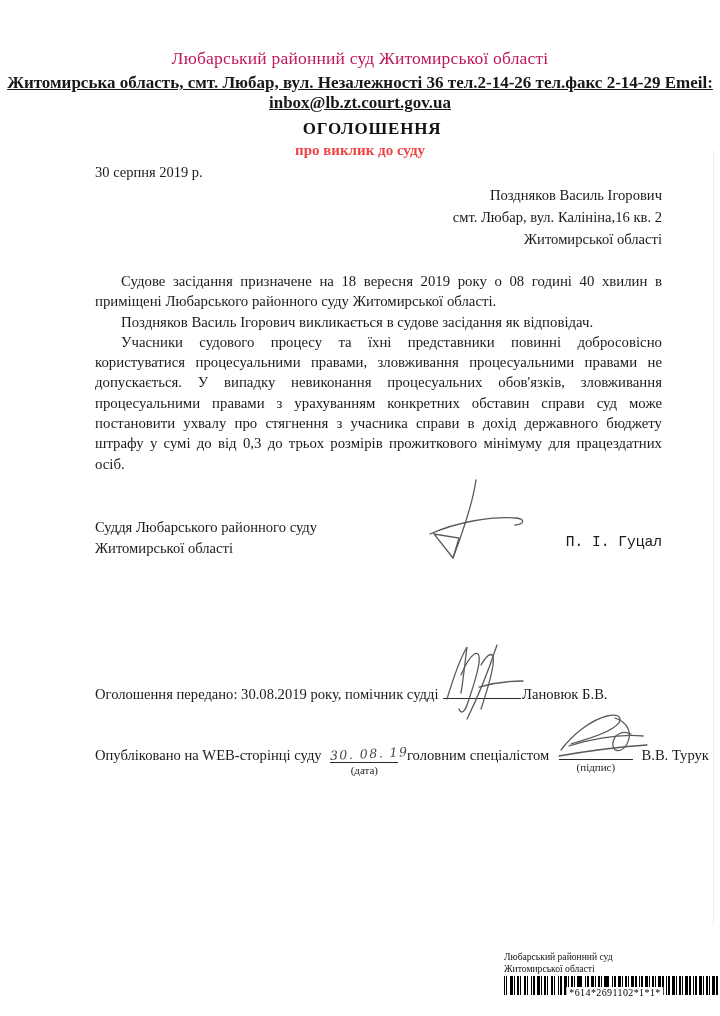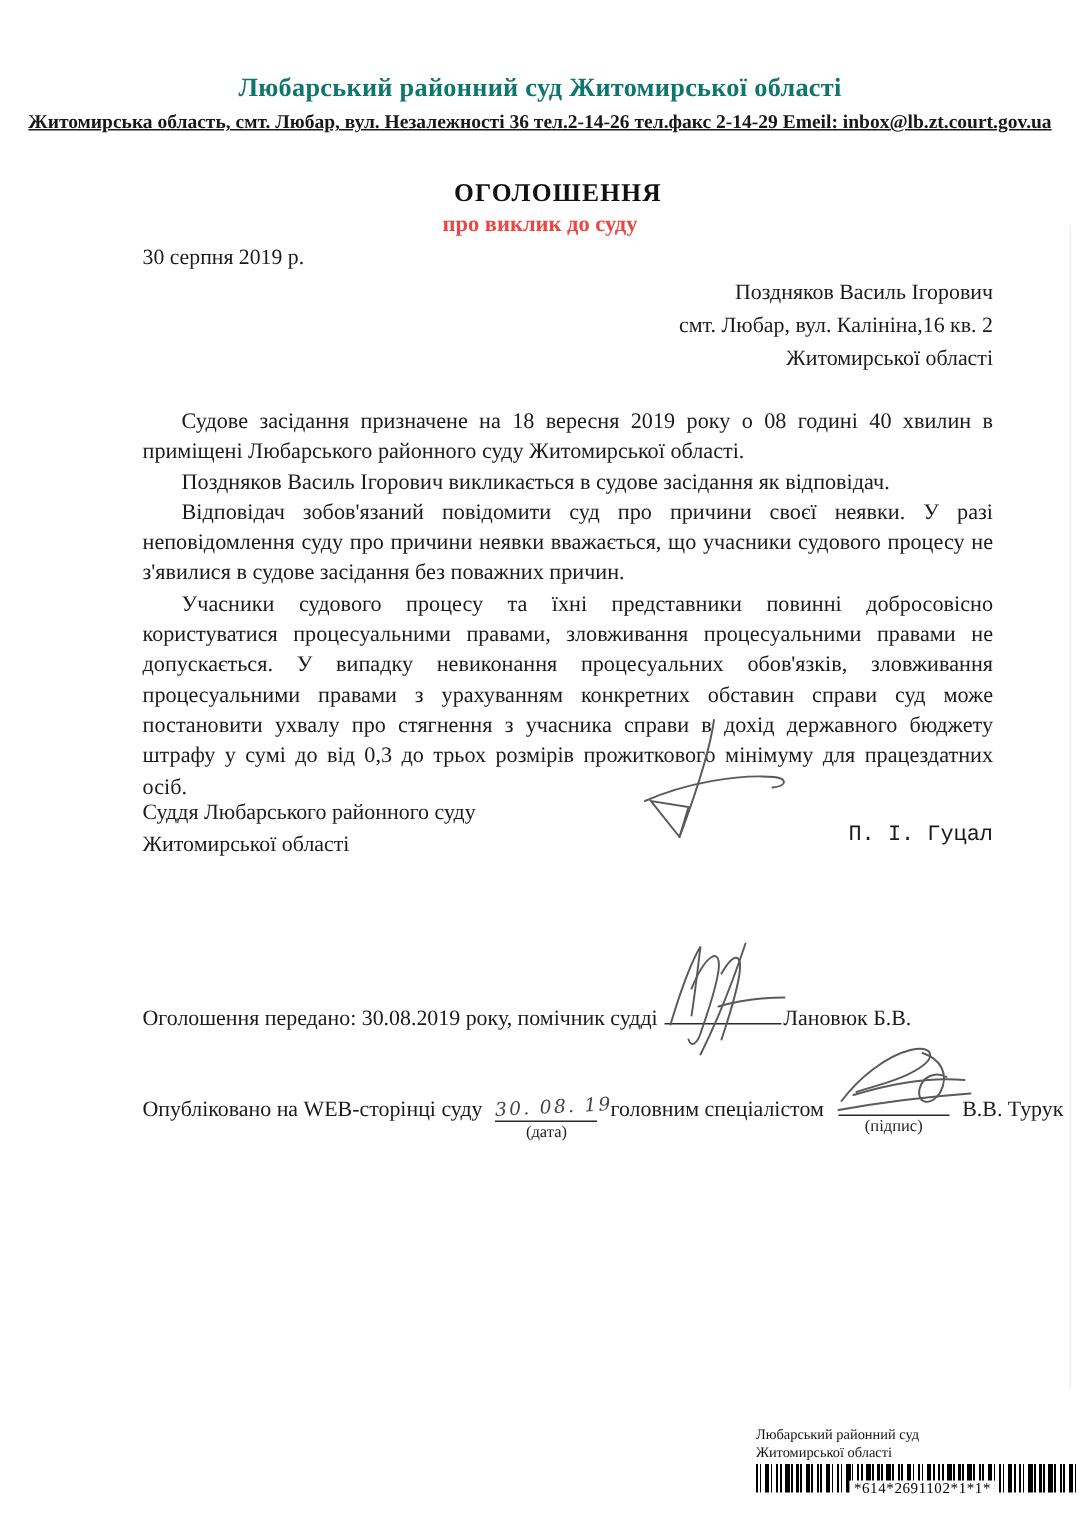--- a/index.html
+++ b/index.html
@@ -9,42 +9,42 @@
     background:#ffffff;
     font-family:"Liberation Serif", serif;
     color:#1b1b1b;
     overflow:hidden;
   }
 
   
   .scan-line { position:absolute; right:6px; top:150px; bottom:90px; width:1px; background:#efefef; }
 
   .header { position:absolute; top:48px; left:0; right:0; text-align:center; }
-  .court-name { font-size:17.5px; font-weight:bold; letter-spacing:.2px; color:#0f766e; }
-  .contact { font-size:13px; font-weight:bold; text-decoration:underline; margin-top:4px; color:#181818; }
+  .court-name { font-size:17.5px; font-weight:normal; letter-spacing:.2px; color:#be185d; }
+  .contact { font-size:17px; font-weight:bold; text-decoration:underline; margin-top:4px; color:#181818; }
 
   .title-block { position:absolute; top:119px; left:0; right:0; text-align:center; }
   .doc-title { font-size:17px; font-weight:bold; letter-spacing:.8px; color:#111;padding-left:24px; }
   .doc-subtitle { font-size:15px; font-weight:bold; margin-top:3px; color:#ef4444; }
 
   .date-line { position:absolute; top:164px; left:95px; font-size:14.5px; }
 
   .recipient { position:absolute; top:184px; right:58px; text-align:right; font-size:14.6px; line-height:22px; }
 
   .body-text { position:absolute; top:271px; left:95px; width:567px; font-size:14.8px; line-height:20.3px; text-align:justify; }
   .body-text p { margin:0; text-indent:26px; }
 
-  .sign-row { position:absolute; top:532px; left:95px; width:567px; font-size:14.6px; }
+  .sign-row { position:absolute; top:517px; left:95px; width:567px; font-size:14.6px; }
   .sign-left { float:left; line-height:21px; }
   .judge-name { float:right; margin-top:17px;font-family:Liberation Mono, monospace; }
 
   .sig-svg { position:absolute; pointer-events:none; }
   .sig-svg path { fill:none; stroke:#5a5a5a; stroke-width:1.3; stroke-linecap:round; }
 
-  .footer-line { position:absolute; left:95px; font-size:14.6px; white-space:nowrap; }
+  .footer-line { position:absolute; left:95px; font-size:14.6px; white-space:nowrap;margin-top:16px; }
   .transfer-line { top:667px; }
   .published-line { top:728px; }
 
   .u-line { display:inline-block; border-bottom:1px solid #2a2a2a; position:relative; vertical-align:baseline; height:15px; }
   .u-sig-a { width:78px; margin:0 1px; }
   .u-date { width:68px; margin:0 5px; text-align:center; }
   .u-sig-b { width:74px; margin:0 5px 0 6px; }
 
   .sub-label { position:absolute; top:17px; left:0; right:0; text-align:center; font-size:11px; color:#222; }
 
@@ -98,21 +98,20 @@
 
 <div class="recipient">
   <div>Поздняков Василь Ігорович</div>
   <div>смт. Любар, вул. Калініна,16 кв. 2</div>
   <div>Житомирської області</div>
 </div>
 
 <div class="body-text">
   <p>Судове засідання призначене  на 18 вересня 2019 року о 08 годині 40 хвилин в приміщені Любарського районного суду Житомирської області.</p>
   <p>Поздняков Василь Ігорович викликається в судове засідання як відповідач.</p>
-  <p>Відповідач зобов'язаний повідомити суд про причини своєї неявки. У разі неповідомлення суду про причини неявки вважається, що учасники судового процесу не з'явилися в судове засідання без поважних причин.</p>
   <p>Учасники судового процесу та їхні представники повинні добросовісно користуватися процесуальними правами, зловживання процесуальними правами не допускається. У випадку невиконання процесуальних обов'язків, зловживання процесуальними правами з урахуванням конкретних обставин справи суд може постановити ухвалу про стягнення з учасника справи в дохід державного бюджету штрафу у сумі до від 0,3 до трьох розмірів прожиткового мінімуму для працездатних осіб.</p>
 </div>
 
 <div class="sign-row">
   <div class="sign-left">
     <div>Суддя Любарського районного суду</div>
     <div>Житомирської області</div>
   </div>
   <div class="judge-name">П. І. Гуцал</div>
 </div>

